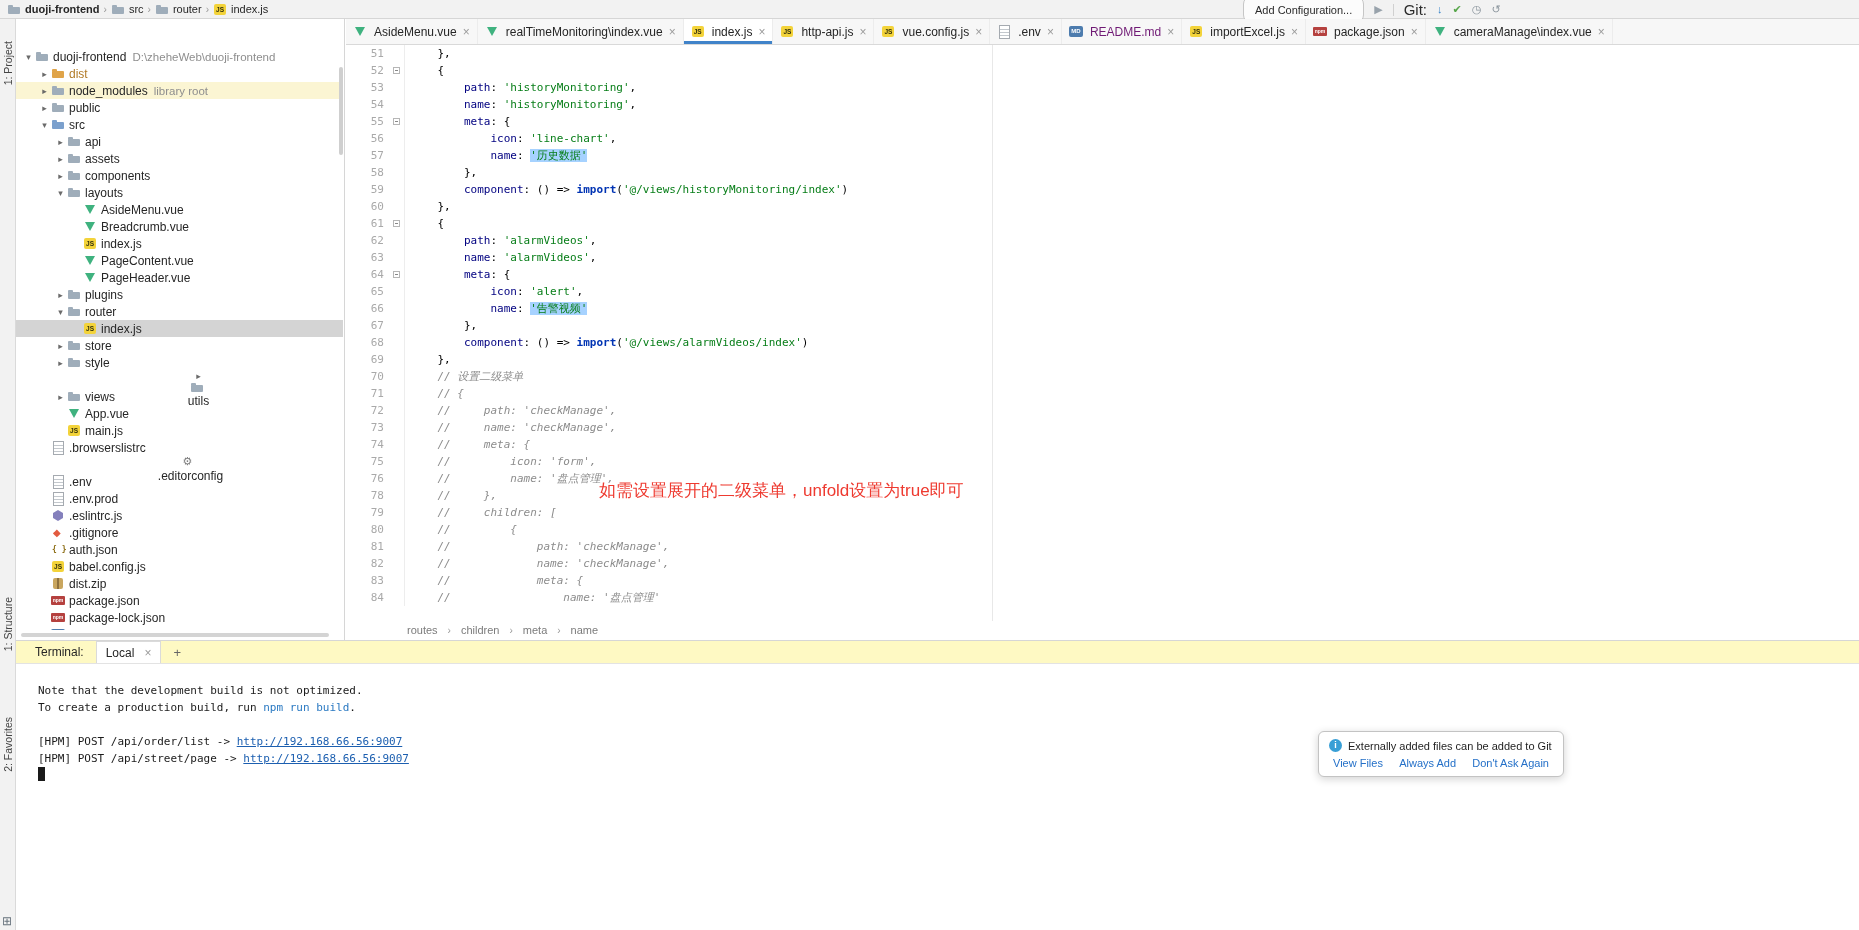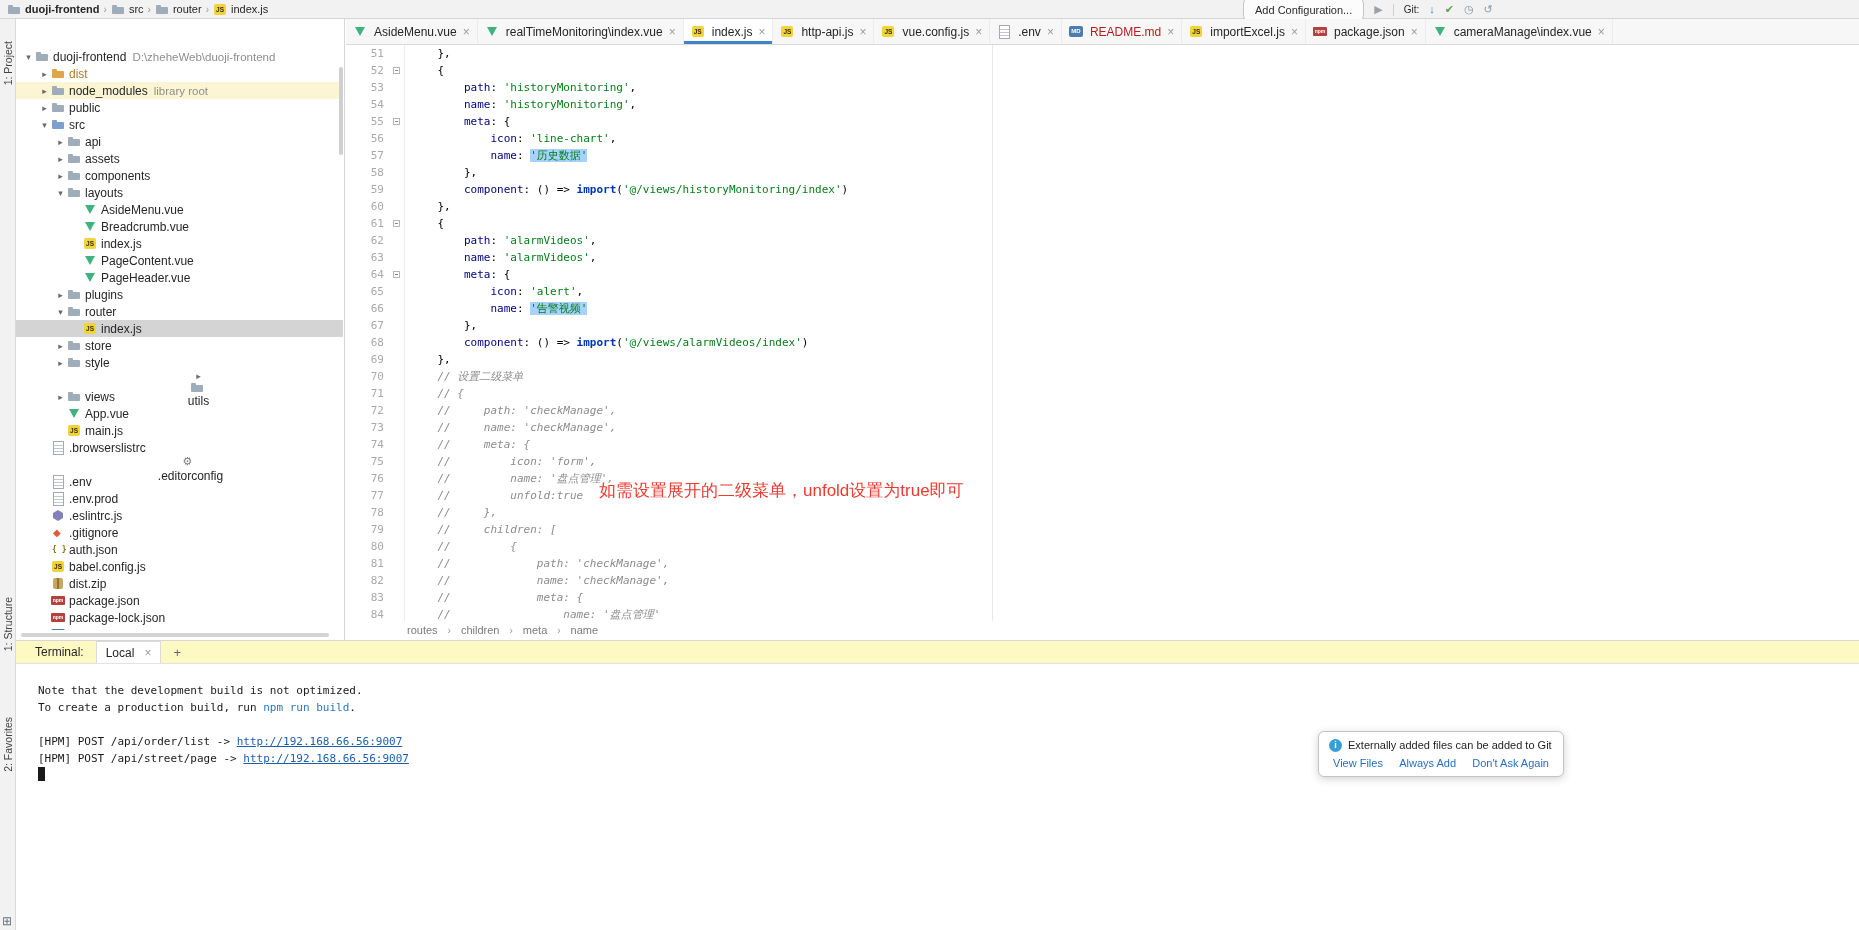--- a/index.html
+++ b/index.html
@@ -15,21 +15,21 @@
   .chev::after{content:"›"}
   .topbar-right{position:absolute;left:1243px;top:0;height:19px;display:flex;align-items:center;gap:10px}
   .add-config{height:27px;border-radius:8px;font-size:11px;padding:0 11px;background:#fcfcfc;border:1px solid #c6c6c6;color:#2b2b2b;font-family:"Liberation Sans",sans-serif}
   .ticon{font-size:11px;line-height:19px;color:#98a2ab}
   .i-play::after{content:"▶"}
   .i-update{color:#3884c9}.i-update::after{content:"↓";font-weight:bold}
   .i-commit{color:#57a64a}.i-commit::after{content:"✔"}
   .i-history{color:#8a949c}.i-history::after{content:"◷"}
   .i-rollback{color:#8a949c}.i-rollback::after{content:"↺"}
   .vsep{width:1px;height:12px;background:#d0d0d0}
-  .gitlbl{font-size:10px;color:#2b2b2b}
+  .gitlbl{font-size:15px;color:#2b2b2b}
 
   
   .strip{position:absolute;left:0;top:19px;width:16px;height:911px;background:#f2f2f2;border-right:1px solid #dadada}
   .vlabel{position:absolute;left:2px;writing-mode:vertical-rl;transform:rotate(180deg);font-size:10.5px;color:#444;white-space:nowrap}
   .vl-project{top:22px}
   .vl-structure{top:578px}
   .vl-favorites{top:698px}
   .gridicon{position:absolute;left:2px;bottom:2px;font-size:12px;color:#68747e}
   .i-grid::after{content:"⊞"}
 
@@ -44,21 +44,21 @@
   .i-gear::after{content:"⚙"}
   .i-hide::after{content:"−"}
   .tree{position:absolute;left:0;top:26px;right:1px;bottom:10px;padding-top:3px;font-size:12px;overflow:hidden}
   .trow{height:17px;display:flex;align-items:center;white-space:nowrap}
   .trow.selected{background:#d4d4d4}
   .trow.lib{background:#fbf5d3}
   .arrow{width:13px;flex:none;text-align:center;color:#6a6a6a;font-size:9px}
   .arrow-down::after{content:"▾"}
   .arrow-right::after{content:"▸"}
   .lbl.orange{color:#b27b27}
-  .lbl.blue,.tlbl.blue{color:#b91c1c}
+  .lbl.blue,.tlbl.blue{color:#701a75}
   .suffix{color:#8e8e8e;margin-left:6px;font-size:11.5px}
   .vscroll{position:absolute;left:323px;top:48px;width:4px;height:88px;background:#cfcfcf;border-radius:2px}
   .hscroll{position:absolute;left:5px;bottom:3px;height:4px;width:308px;background:#d4d4d4;border-radius:2px}
 
   
   .ic{position:relative;display:inline-block;width:14px;height:13px;flex:none;margin-right:4px}
   .ic-folder::before,.ic-folder-blue::before,.ic-folder-orange::before{content:"";position:absolute;left:1px;top:2px;width:5px;height:3px;border-radius:1px;background:#9fadba}
   .ic-folder::after,.ic-folder-blue::after,.ic-folder-orange::after{content:"";position:absolute;left:1px;top:4px;width:12px;height:7px;border-radius:1px;background:#9fadba}
   .ic-folder-blue::before,.ic-folder-blue::after{background:#7ba0cd}
   .ic-folder-orange::before,.ic-folder-orange::after{background:#e0a449}
@@ -104,21 +104,21 @@
   .term-tab{display:flex;align-items:center;gap:7px;background:#fff;border:1px solid #dadada;border-bottom:none;height:100%;padding:0 9px;font-size:12px}
   .tplus{color:#666;font-size:13px}
   .tbody{padding:18px 0 0 22px;font-family:"DejaVu Sans Mono","Liberation Mono",monospace;font-size:11px;line-height:17px;color:#1a1a1a}
   .tline{height:17px;white-space:pre}
   .t-cmd{color:#2a79c2}
   .t-link{color:#1c5fb0;text-decoration:underline}
   .tcursor{display:inline-block;width:7px;height:14px;background:#1a1a1a;vertical-align:-2px}
 
   
   .notif{position:absolute;left:1318px;top:731px;width:246px;height:46px;background:#fff;border:1px solid #c3c3c3;border-radius:6px;box-shadow:0 2px 8px rgba(0,0,0,.18);font-size:11px}
-  .nrow{display:flex;gap:6px;padding:7px 10px 2px 10px;white-space:nowrap}
+  .nrow{display:flex;align-items:center;gap:6px;padding:7px 10px 2px 10px;white-space:nowrap}
   .ninfo{width:13px;height:13px;border-radius:50%;background:#389fd6;color:#fff;font:bold 9px/13px "Liberation Sans",sans-serif;text-align:center;flex:none}
   .ninfo::after{content:"i"}
   .nmsg{color:#1f1f1f;overflow:hidden}
   .nacts{display:flex;justify-content:space-between;padding:3px 14px 0 14px}
   .nact{color:#2470c8}
 </style>
 </head>
 <body>
 
 <div class="topbar">
@@ -531,25 +531,20 @@
         </div>
         <div class="crow">
           <span class="ln">75</span>
           <span class="foldc"></span>
           <span class="ct"><span class="s-cmt">    //         icon: 'form',</span></span>
         </div>
         <div class="crow">
           <span class="ln">76</span>
           <span class="foldc"></span>
           <span class="ct"><span class="s-cmt">    //         name: '盘点管理',</span></span>
-        </div>
-        <div class="crow">
-          <span class="ln">77</span>
-          <span class="foldc"></span>
-          <span class="ct"><span class="s-cmt">    //         unfold:true</span></span>
         </div>
         <div class="crow">
           <span class="ln">78</span>
           <span class="foldc"></span>
           <span class="ct"><span class="s-cmt">    //     },</span></span>
         </div>
         <div class="crow">
           <span class="ln">79</span>
           <span class="foldc"></span>
           <span class="ct"><span class="s-cmt">    //     children: [</span></span>

